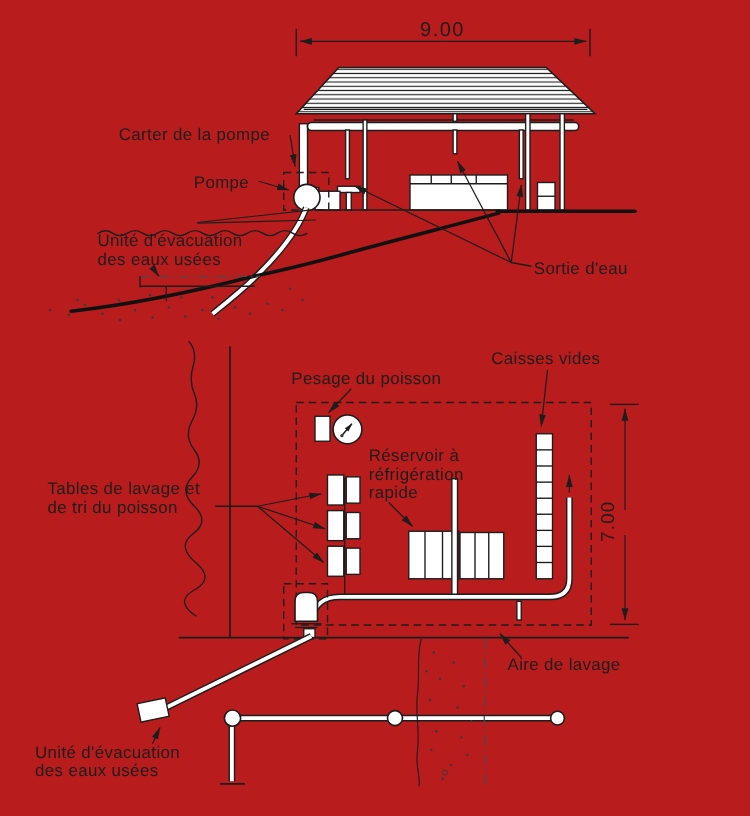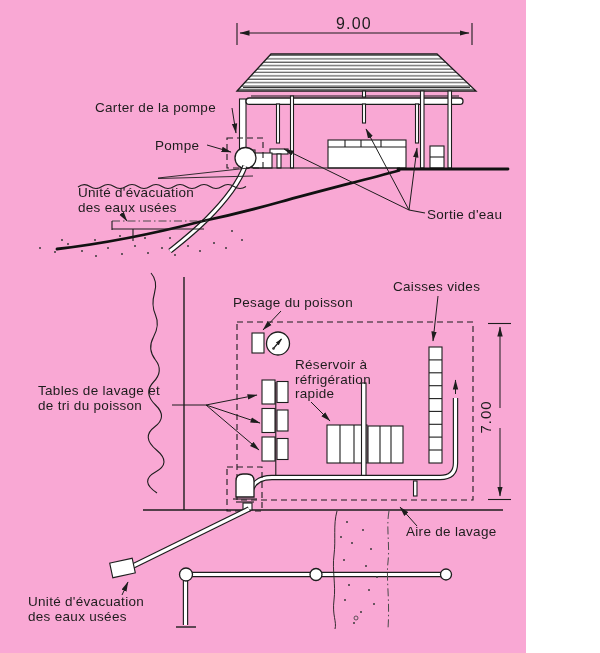--- a/index.html
+++ b/index.html
@@ -1,16 +1,16 @@
 <!DOCTYPE html>
 <html><head>
 <meta charset="utf-8">
 <style>
   html,body{margin:0;padding:0;background:#ffffff;}
-  .page{width:526px;height:653px;background:#f9a8d4;position:relative;overflow:hidden;}
+  .page{width:600px;height:653px;background:#b91c1c;position:relative;overflow:hidden;}
   svg{display:block;}
   svg text{font-family:"Liberation Sans","DejaVu Sans",sans-serif;fill:#1d1d1d;}
   .lbl{font-size:13.5px;letter-spacing:.3px;}
   .dim{font-size:16px;letter-spacing:1.2px;}
   .dim2{font-size:15px;letter-spacing:1px;}
   .ln{stroke:#1d1d1d;stroke-width:1.1;fill:none;}
   .lnTh{stroke:#1d1d1d;stroke-width:.9;fill:none;}
   .ln2{stroke:#1d1d1d;stroke-width:1.4;fill:none;}
   .thick{stroke:#111;stroke-width:2.8;fill:none;stroke-linecap:round;}
   .wf{fill:#ffffff;stroke:#1d1d1d;stroke-width:1.1;}

